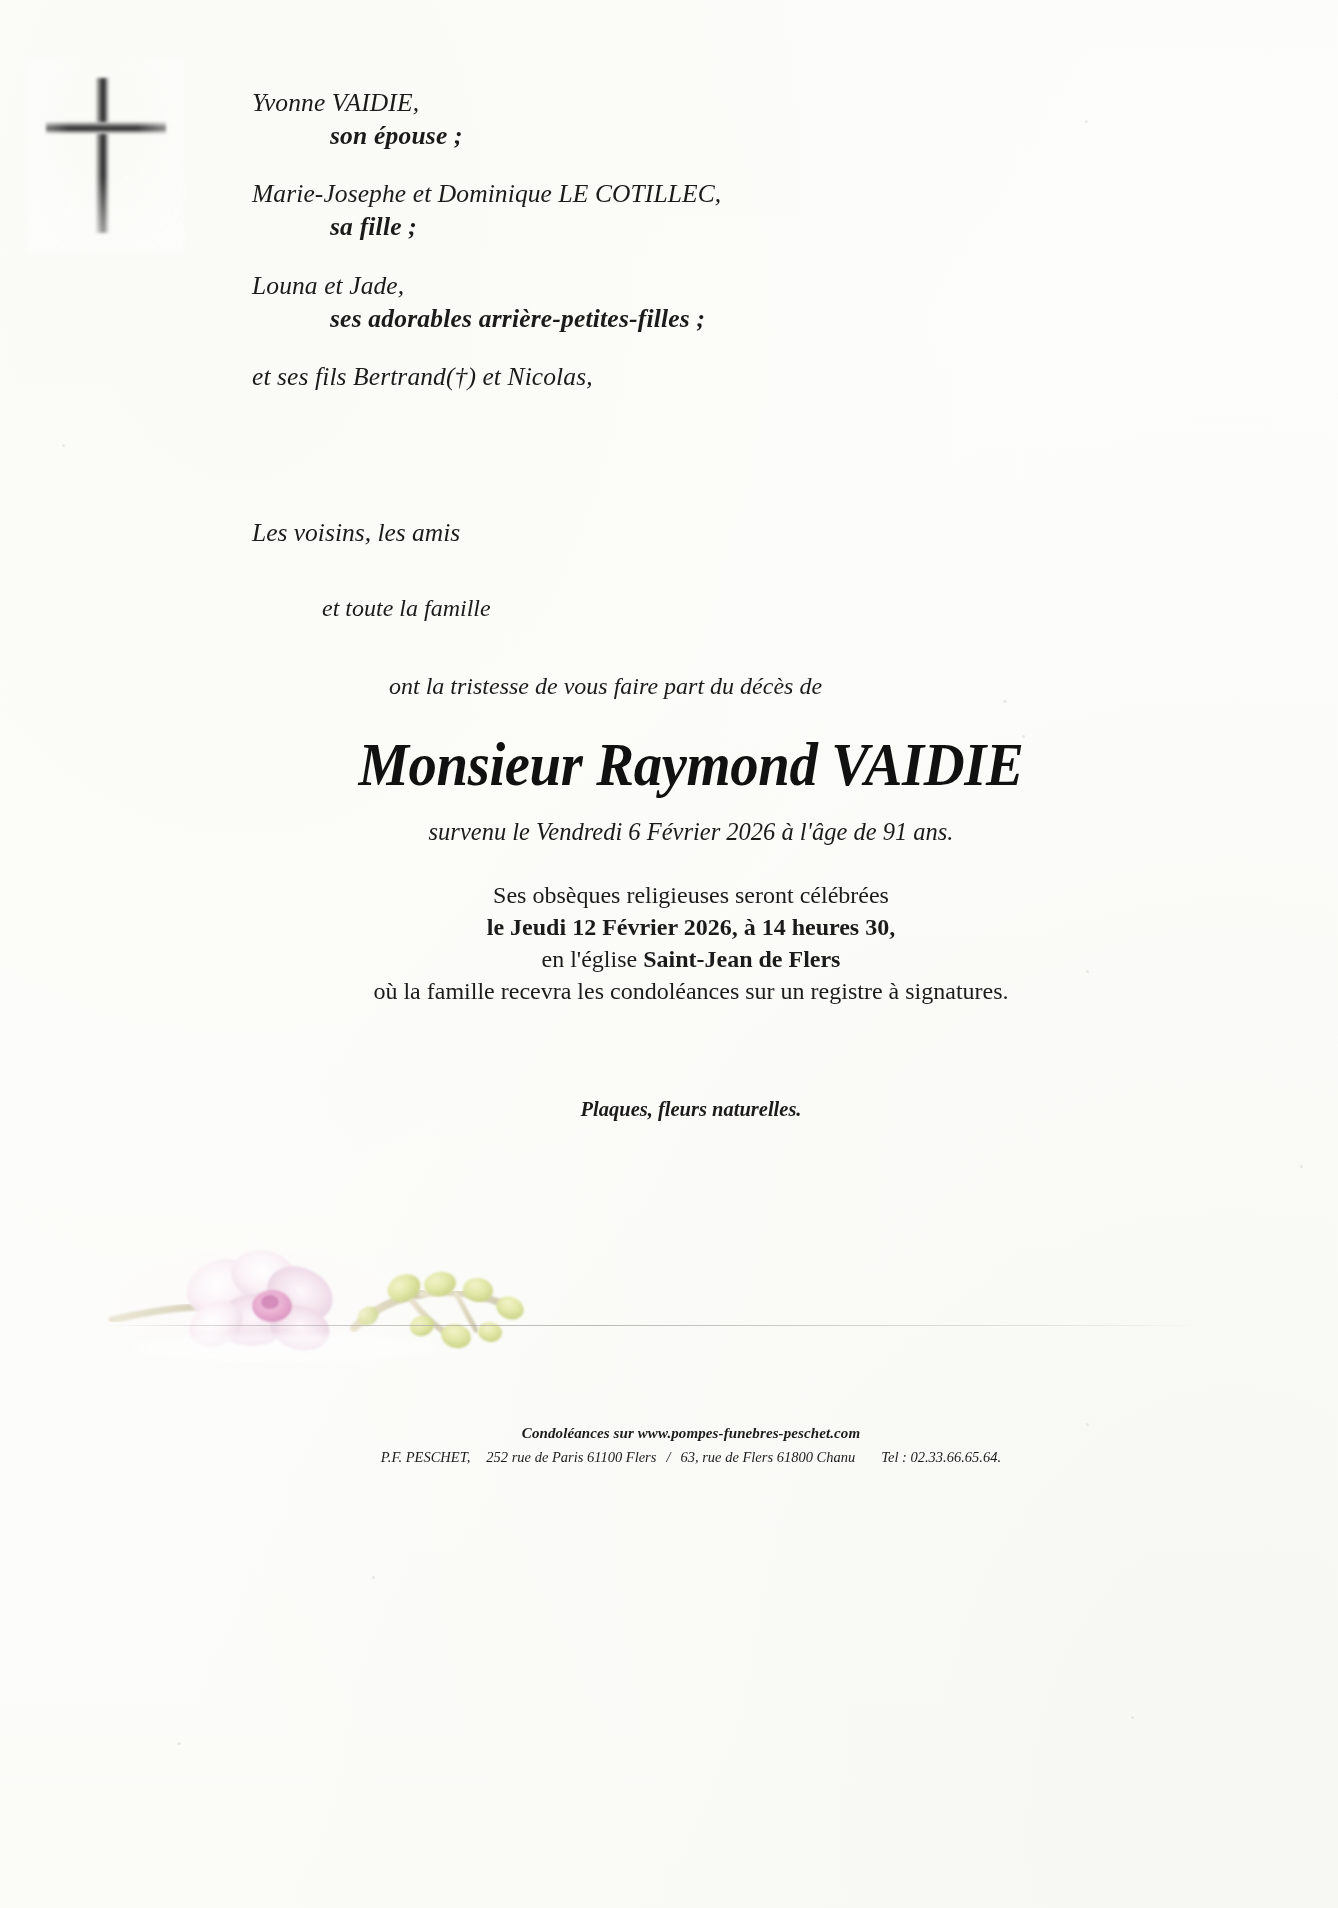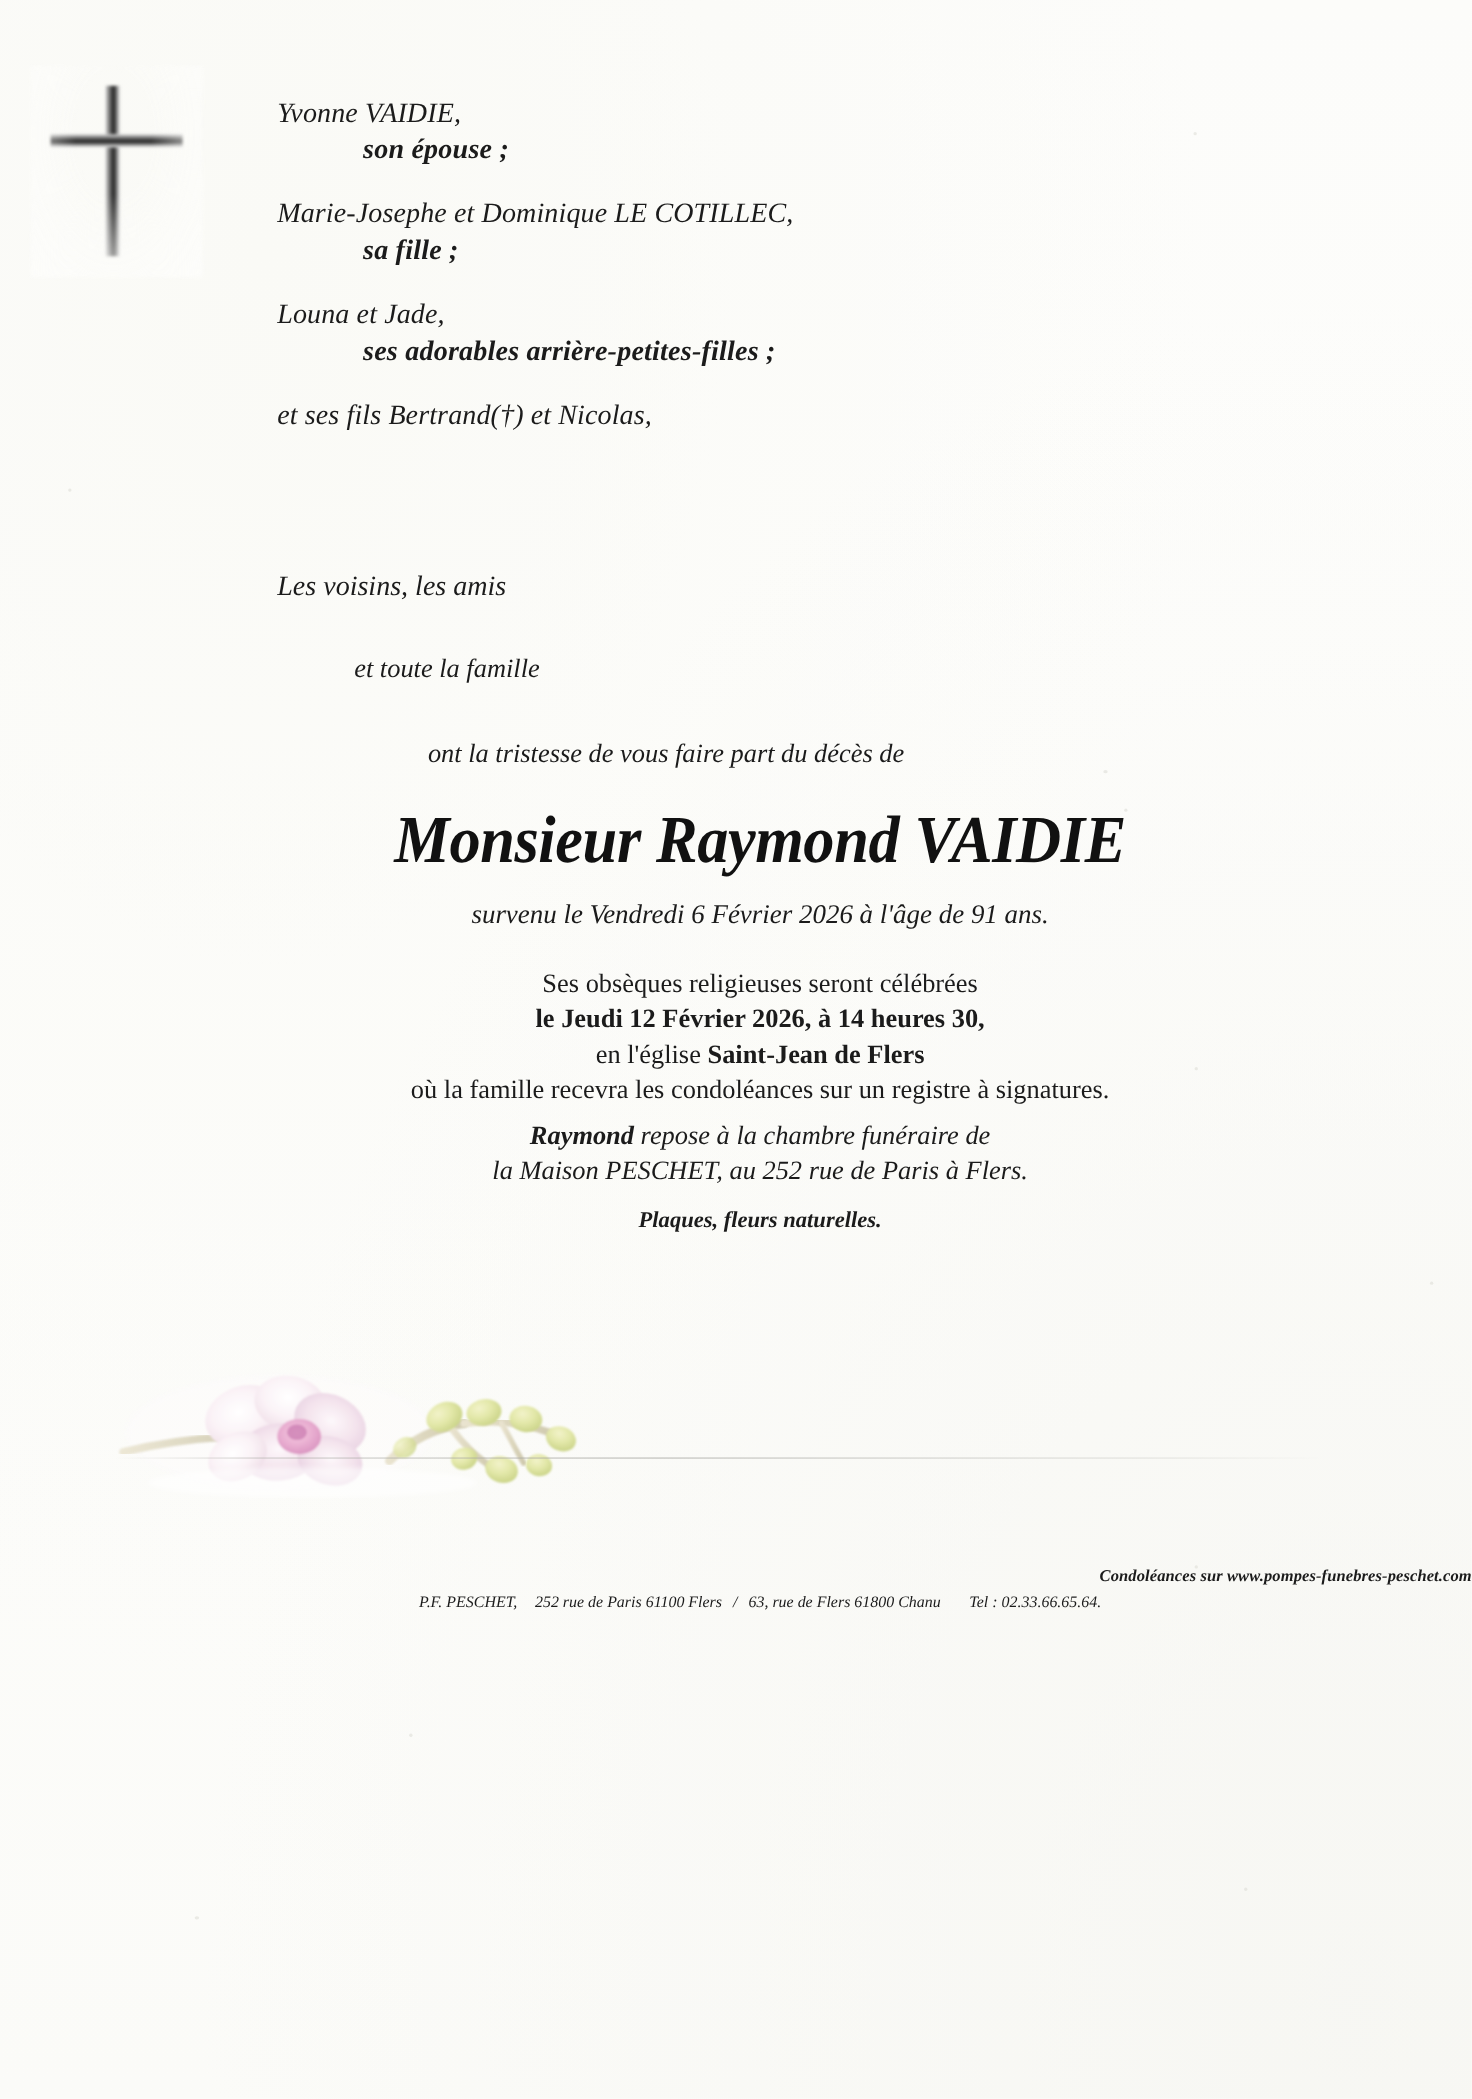--- a/index.html
+++ b/index.html
@@ -106,21 +106,21 @@
     position:absolute;left:60px;top:1232px;width:470px;height:130px;
   }
   .rule{
     position:absolute;left:60px;top:1325px;width:1100px;height:1px;
     background:linear-gradient(90deg,rgba(190,190,185,0) 0%,rgba(170,170,165,.55) 12%,rgba(165,165,160,.75) 45%,rgba(190,190,185,.35) 88%,rgba(200,200,195,0) 100%);
   }
 
   
   .foot1{
     position:absolute;left:0;right:0;top:1425px;
-    text-align:right;font-style:italic;font-weight:bold;font-size:15px;
+    text-align:center;font-style:italic;font-weight:bold;font-size:15px;
     letter-spacing:.1px;
   }
   .foot2{
     position:absolute;left:0;right:0;top:1449px;
     text-align:center;font-style:italic;font-size:14.5px;
   }
   .foot2 .sp{display:inline-block;width:16px;}
   .foot2 .sp-s{display:inline-block;width:10px;}
   .foot2 .sp-l{display:inline-block;width:26px;}
 </style>
@@ -175,24 +175,20 @@
   <div class="deceased">Monsieur Raymond VAIDIE</div>
   <div class="survenu">survenu le Vendredi 6 Février 2026 à l'âge de 91 ans.</div>
 
   <div class="obs">
     <div>Ses obsèques religieuses seront célébrées</div>
     <div><b>le Jeudi 12 Février 2026, à 14 heures 30,</b></div>
     <div><span>en l'église </span><b>Saint-Jean de Flers</b></div>
     <div>où la famille recevra les condoléances sur un registre à signatures.</div>
   </div>
 
-  <div class="repose">
-    <div><b>Raymond</b><span> repose à la chambre funéraire de</span></div>
-    <div>la Maison PESCHET, au 252 rue de Paris à Flers.</div>
-  </div>
 
   <div class="plaques">Plaques, fleurs naturelles.</div>
 
   <svg class="orchid" viewBox="0 0 470 130" xmlns="http://www.w3.org/2000/svg">
     <defs>
       <radialGradient id="petalA" cx="45%" cy="40%" r="62%">
         <stop offset="0%" stop-color="#ffffff"></stop>
         <stop offset="55%" stop-color="#fbf3f7"></stop>
         <stop offset="100%" stop-color="#f0dfe9"></stop>
       </radialGradient>

